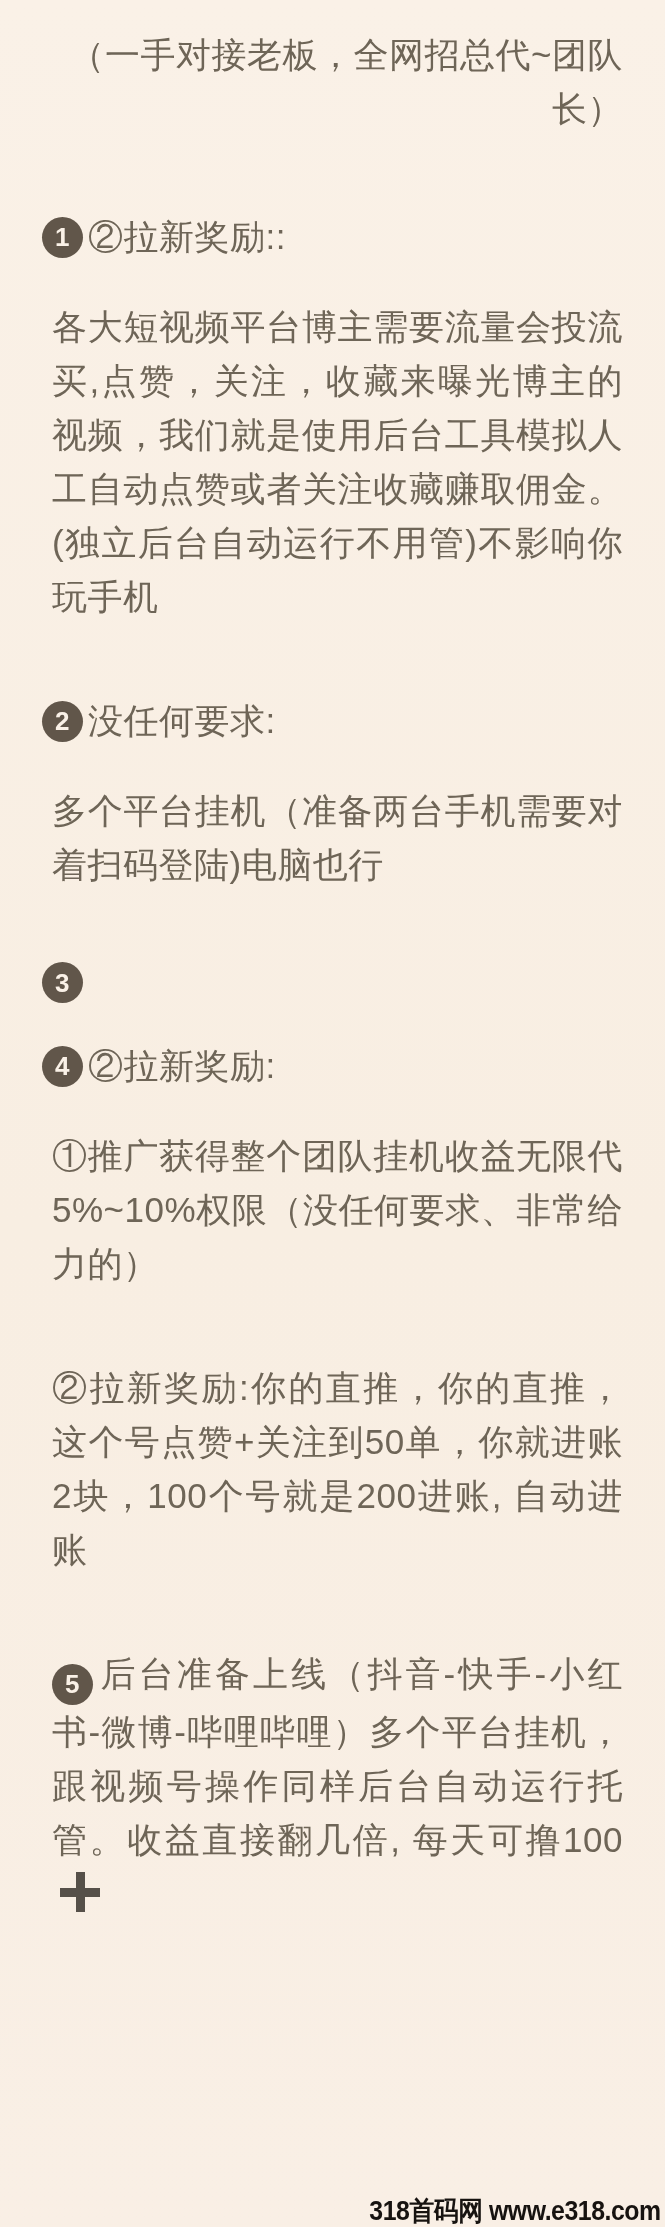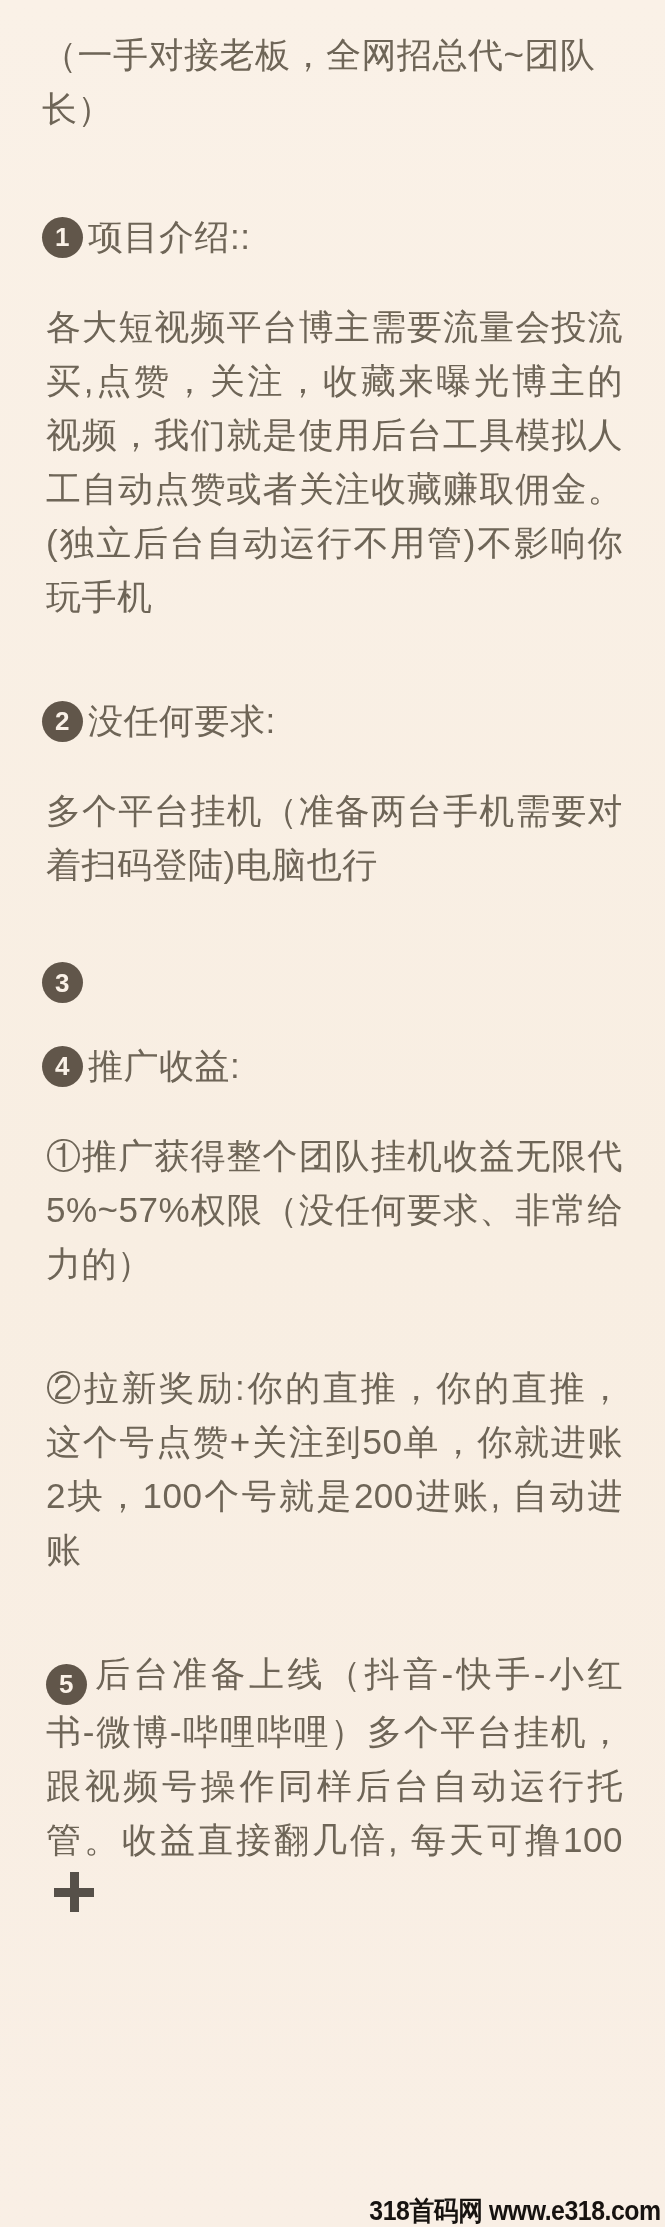--- a/index.html
+++ b/index.html
@@ -23,21 +23,21 @@
   .content {
     padding: 28px 42px 0 42px;
     color: #6e6557;
     font-size: 35px;
     line-height: 54px;
     text-align: justify;
     letter-spacing: 0.5px;
   }
   .title {
     margin: 0 0 74px 0;
-    text-align: left;
+    text-align: right;
   }
   .sec-heading {
     display: flex;
     align-items: center;
     margin: 0 0 36px 0;
     text-align: left;
   }
   .badge {
     display: inline-flex;
     align-items: center;
@@ -51,21 +51,21 @@
     font-size: 26px;
     font-weight: bold;
     line-height: 1;
     margin-right: 5px;
   }
   .badge-inline {
     display: inline-flex;
     vertical-align: -7px;
   }
   .para {
-    margin: 0 0 70px 4px;
+    margin: 0 0 70px 10px;
   }
   .para:last-child {
     margin-bottom: 0;
   }
   .plus-icon {
     display: inline-block;
     position: relative;
     width: 40px;
     height: 40px;
     vertical-align: -6px;
@@ -97,39 +97,39 @@
 </head>
 <body>
 
 <div class="page">
   <div class="content">
 
     <p class="title">（一手对接老板，全网招总代~团队长）</p>
 
     <div class="sec-heading">
       <span class="badge">1</span>
-      <span class="sec-title">项目介绍::</span>
+      <span class="sec-title">②拉新奖励::</span>
     </div>
     <p class="para">各大短视频平台博主需要流量会投流买,点赞，关注，收藏来曝光博主的视频，我们就是使用后台工具模拟人工自动点赞或者关注收藏赚取佣金。(独立后台自动运行不用管)不影响你玩手机</p>
 
     <div class="sec-heading">
       <span class="badge">2</span>
       <span class="sec-title">没任何要求:</span>
     </div>
     <p class="para">多个平台挂机（准备两台手机需要对着扫码登陆)电脑也行</p>
 
     <div class="sec-heading">
       <span class="badge">3</span>
     </div>
 
     <div class="sec-heading">
       <span class="badge">4</span>
-      <span class="sec-title">推广收益:</span>
+      <span class="sec-title">②拉新奖励:</span>
     </div>
-    <p class="para">①推广获得整个团队挂机收益无限代5%~57%权限（没任何要求、非常给力的）</p>
+    <p class="para">①推广获得整个团队挂机收益无限代5%~10%权限（没任何要求、非常给力的）</p>
     <p class="para">②拉新奖励:你的直推，你的直推，这个号点赞+关注到50单，你就进账2块，100个号就是200进账, 自动进账</p>
 
     <p class="para"><span class="badge badge-inline">5</span><span>后台准备上线（抖音-快手-小红书-微博-哔哩哔哩）多个平台挂机，跟视频号操作同样后台自动运行托管。收益直接翻几倍, 每天可撸100</span><span class="plus-icon"><span class="bar-h"></span><span class="bar-v"></span></span></p>
 
   </div>
 
   <div class="watermark">318首码网 www.e318.com</div>
 </div>
 
 </body></html>

